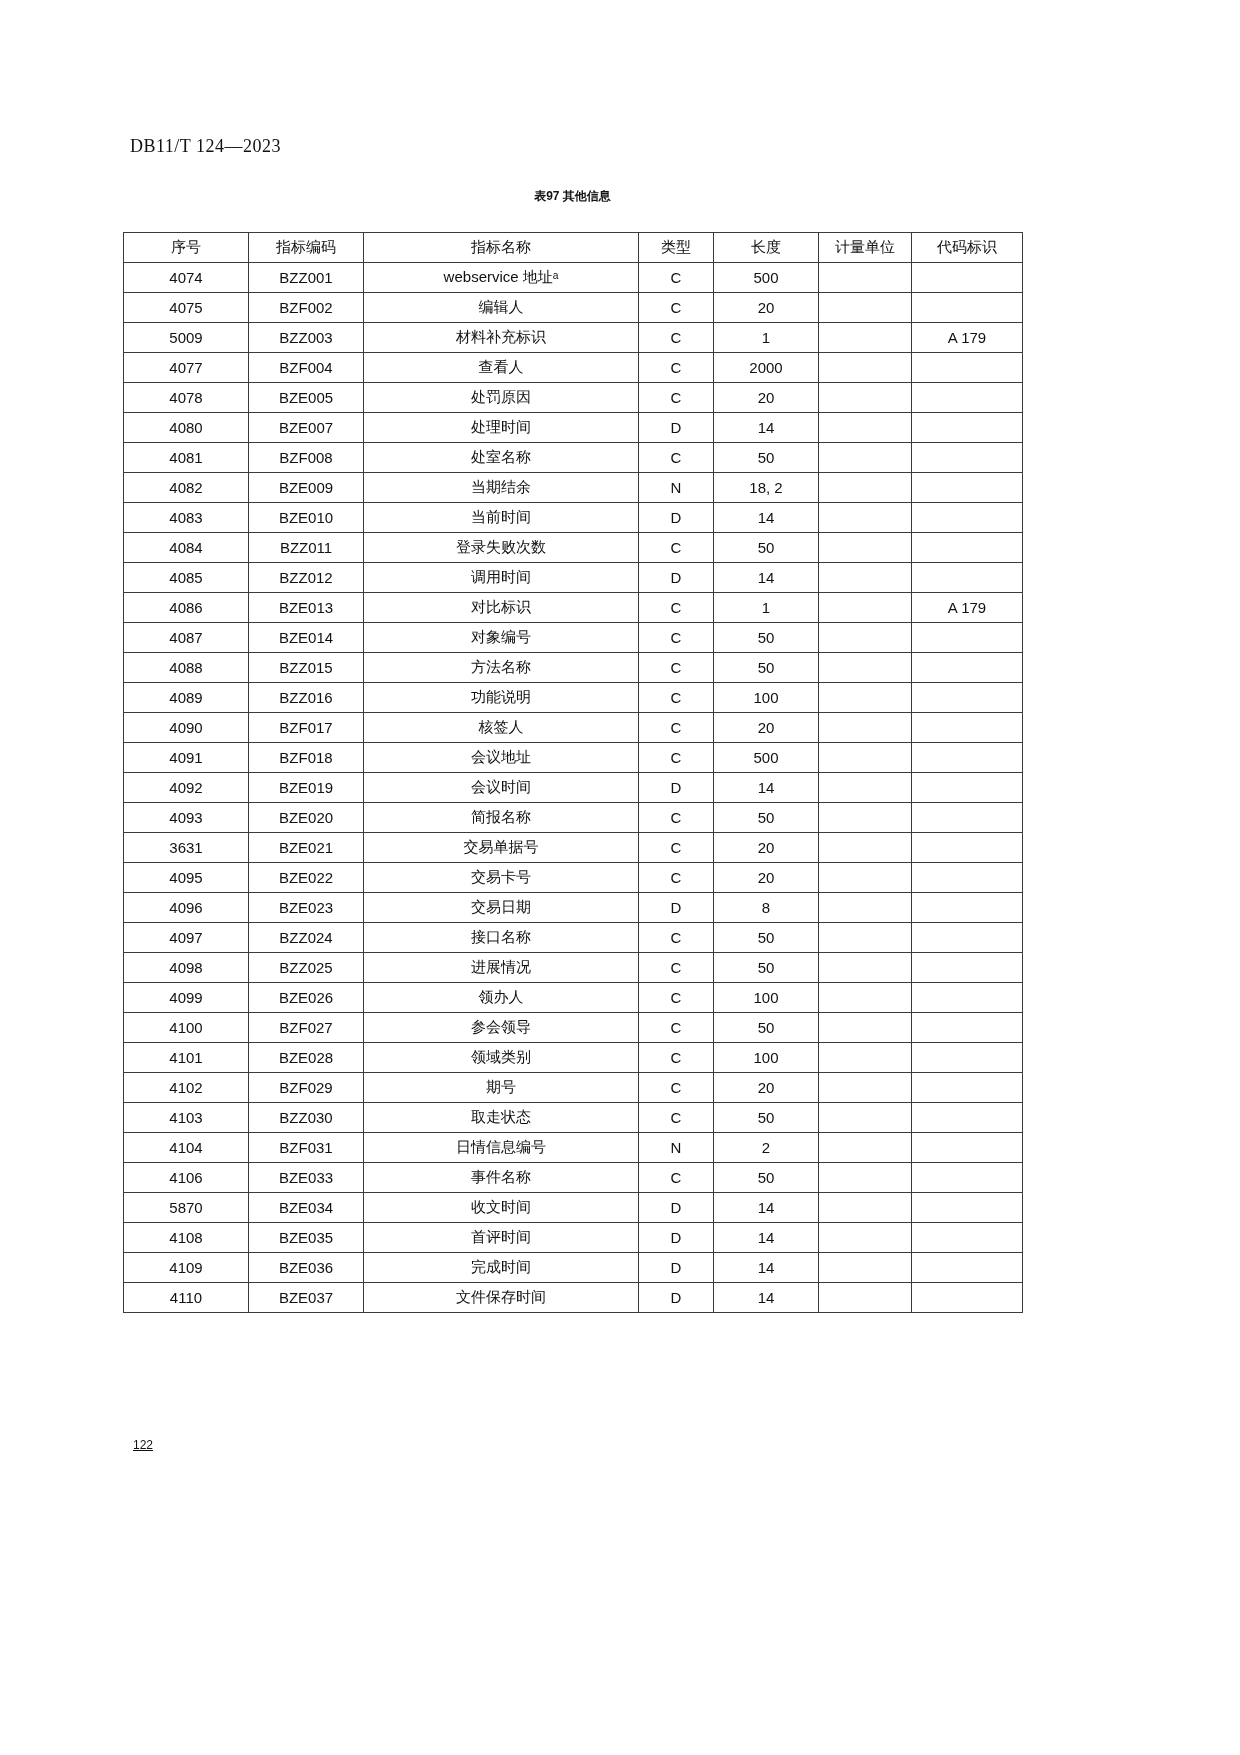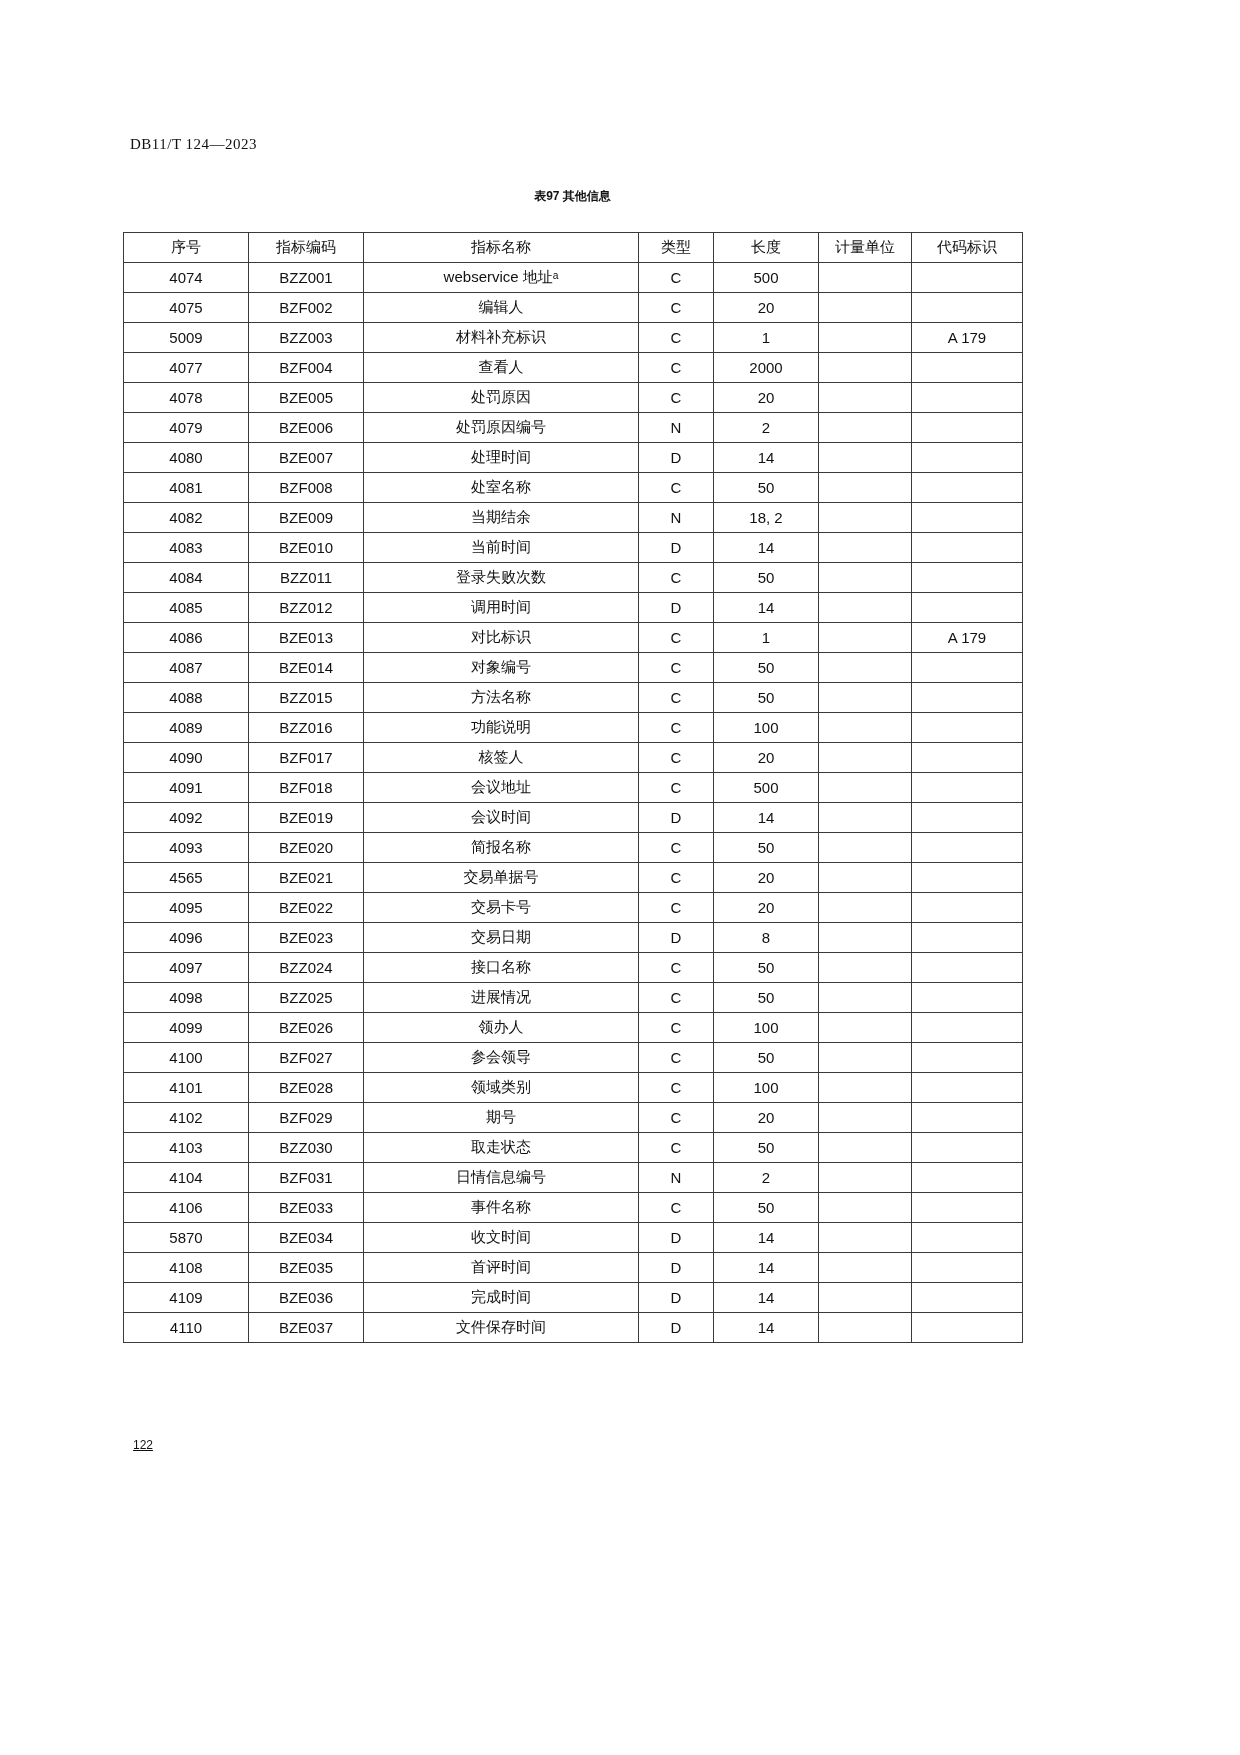--- a/index.html
+++ b/index.html
@@ -15,21 +15,21 @@
     position: absolute;
     top: 0; left: 0;
     width: 1240px;
     height: 1755px;
     background: #ffffff;
   }
   .doc-header {
     position: absolute;
     top: 136px;
     left: 130px;
-    font-size: 15px;
+    font-size: 18px;
     letter-spacing: 0.5px;
     color: #111;
     font-family: "Liberation Serif", "DejaVu Serif", serif;
   }
   .table-title {
     position: absolute;
     top: 188px;
     left: 123px;
     width: 899px;
     text-align: center;
@@ -143,29 +143,20 @@
         <tr>
           <td>4078</td>
           <td>BZE005</td>
           <td>处罚原因</td>
           <td>C</td>
           <td>20</td>
           <td></td>
           <td></td>
         </tr>
         <tr>
-          <td>4079</td>
-          <td>BZE006</td>
-          <td>处罚原因编号</td>
-          <td>N</td>
-          <td>2</td>
-          <td></td>
-          <td></td>
-        </tr>
-        <tr>
           <td>4080</td>
           <td>BZE007</td>
           <td>处理时间</td>
           <td>D</td>
           <td>14</td>
           <td></td>
           <td></td>
         </tr>
         <tr>
           <td>4081</td>
@@ -278,21 +269,21 @@
         <tr>
           <td>4093</td>
           <td>BZE020</td>
           <td>简报名称</td>
           <td>C</td>
           <td>50</td>
           <td></td>
           <td></td>
         </tr>
         <tr>
-          <td>4565</td>
+          <td>3631</td>
           <td>BZE021</td>
           <td>交易单据号</td>
           <td>C</td>
           <td>20</td>
           <td></td>
           <td></td>
         </tr>
         <tr>
           <td>4095</td>
           <td>BZE022</td>

